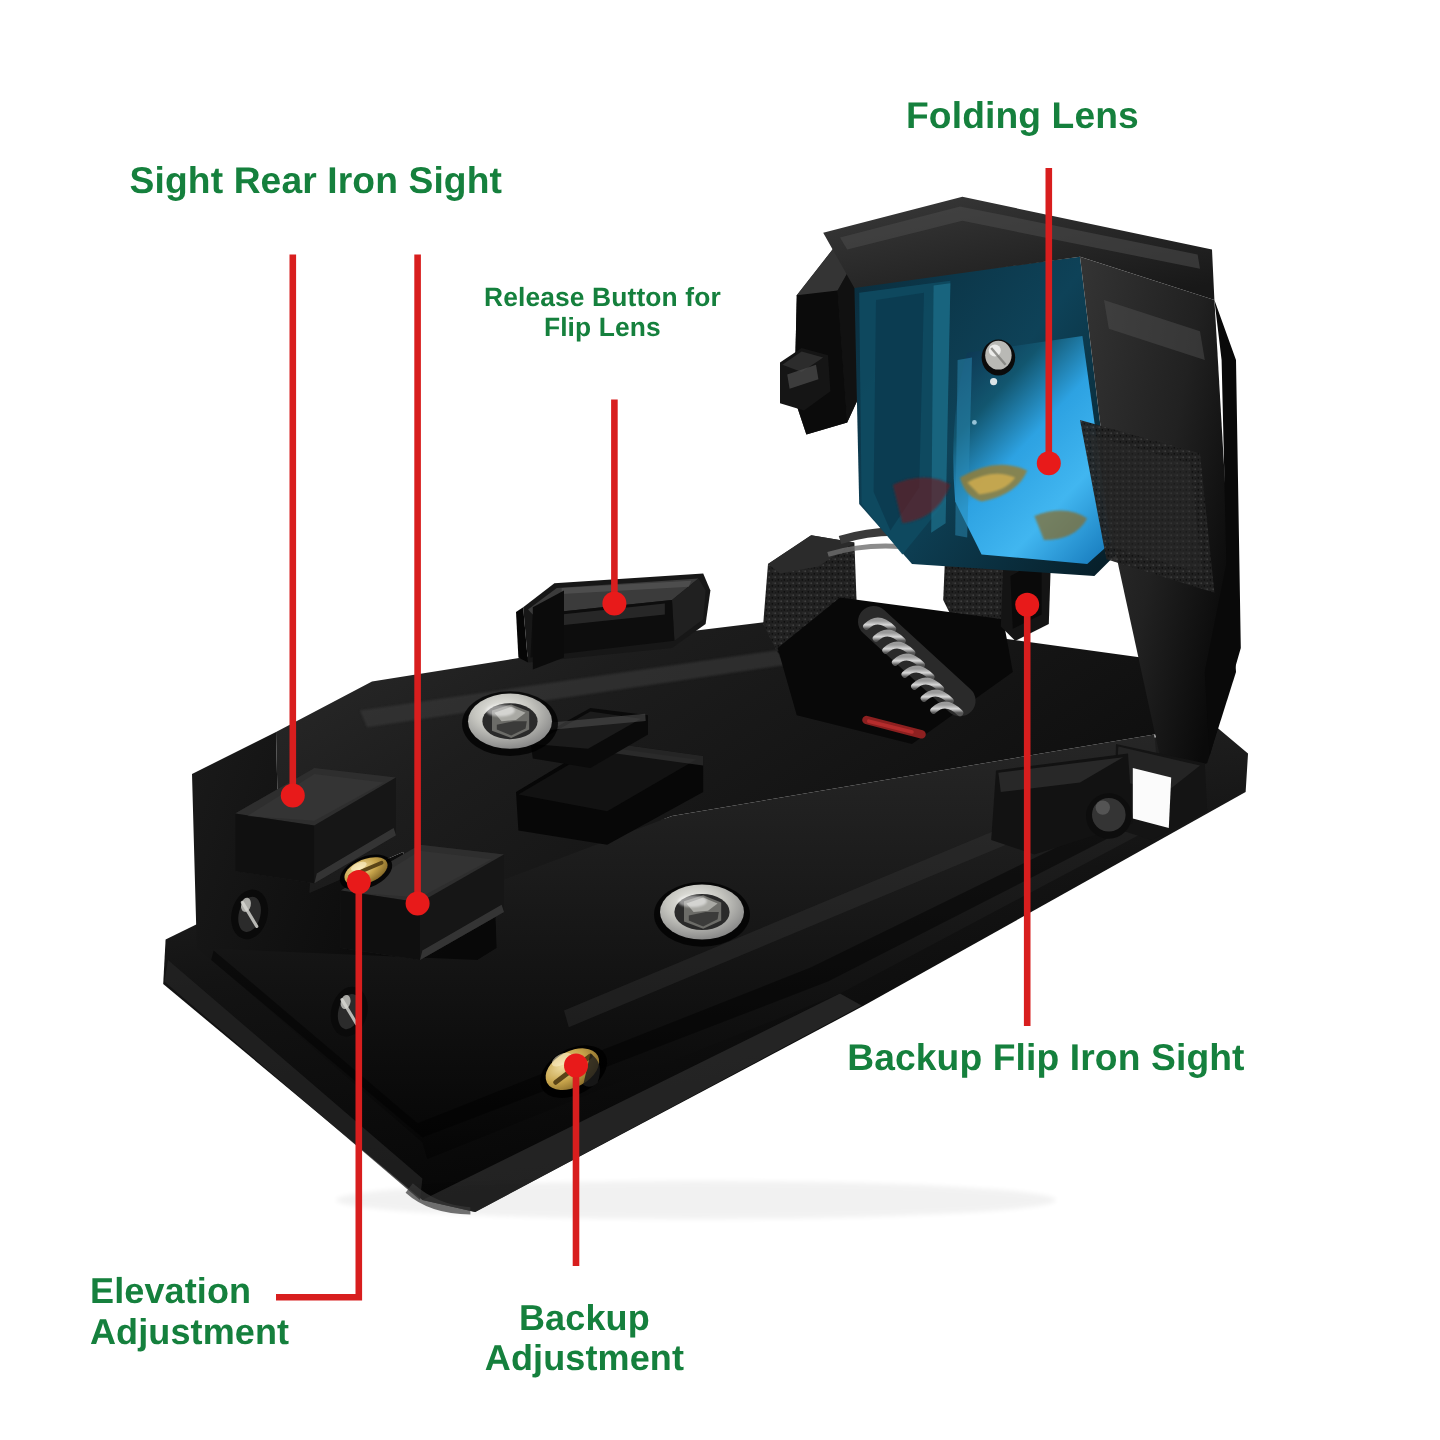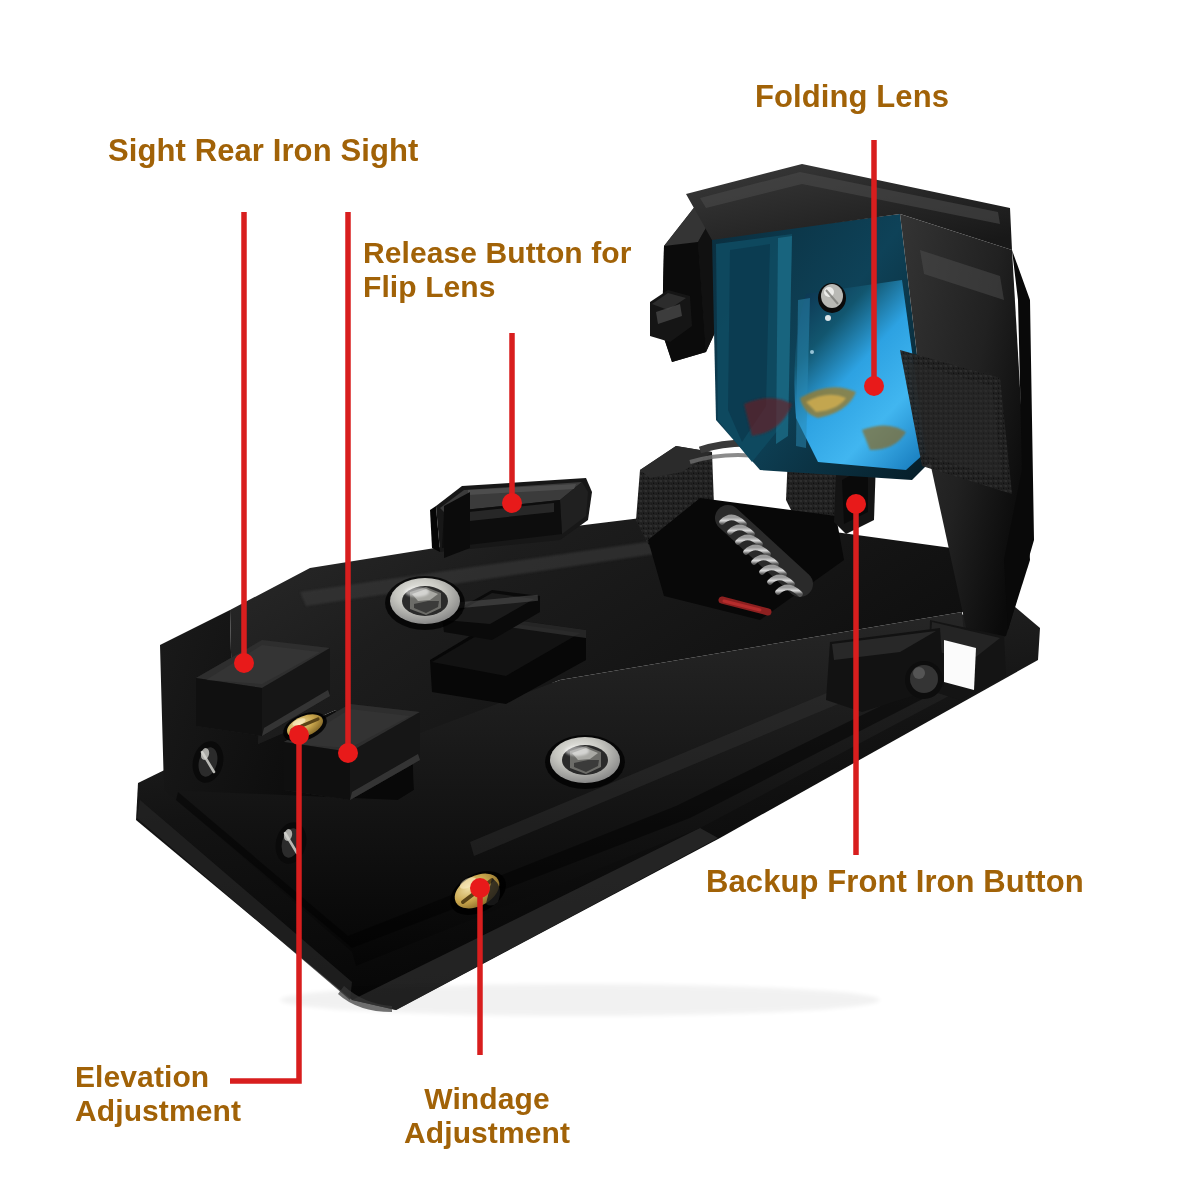--- a/index.html
+++ b/index.html
@@ -7,29 +7,29 @@
   body{
     width:1200px;height:1200px;
     font-family:"Liberation Sans","DejaVu Sans",sans-serif;
     overflow:hidden;position:relative;
   }
   #stage{position:absolute;inset:0;width:1200px;height:1200px;background:#ffffff;}
 
   
   .label{
     position:absolute;
-    color:#a16207;
+    color:#15803d;
     font-weight:700;
     letter-spacing:.1px;
     line-height:1.12;
     white-space:pre-line;
     -webkit-font-smoothing:antialiased;
   }
   #lbl-rear   {left:108px; top:134px;  font-size:31px;}
-  #lbl-release{left:363px; top:236px;  font-size:30px; width:318px;}
+  #lbl-release{left:343px; top:236px;  font-size:22px; text-align:center; width:318px;}
   #lbl-folding{left:755px; top:80px;   font-size:31px;}
   #lbl-front  {left:706px; top:865px;  font-size:31px;}
   #lbl-elev   {left:75px;  top:1060px; font-size:30px; text-align:left; width:190px;}
   #lbl-wind   {left:392px; top:1082px; font-size:30px; text-align:center; width:190px;}
 
   
   #vector{position:absolute;left:0;top:0;width:1200px;height:1200px;}
   #photo{position:absolute;left:0;top:0;width:1200px;height:1200px;}
 </style>
 </head>
@@ -372,21 +372,21 @@
     </g>
   </svg>
 
   <div class="label" id="lbl-rear">Sight Rear Iron Sight</div>
 
   <div class="label" id="lbl-release">Release Button for
 Flip Lens</div>
 
   <div class="label" id="lbl-folding">Folding Lens</div>
 
-  <div class="label" id="lbl-front">Backup Front Iron Button</div>
+  <div class="label" id="lbl-front">Backup Flip Iron Sight</div>
 
   <div class="label" id="lbl-elev">Elevation
 Adjustment</div>
 
-  <div class="label" id="lbl-wind">Windage
+  <div class="label" id="lbl-wind">Backup
 Adjustment</div>
 
 </div>
 
 </body></html>

